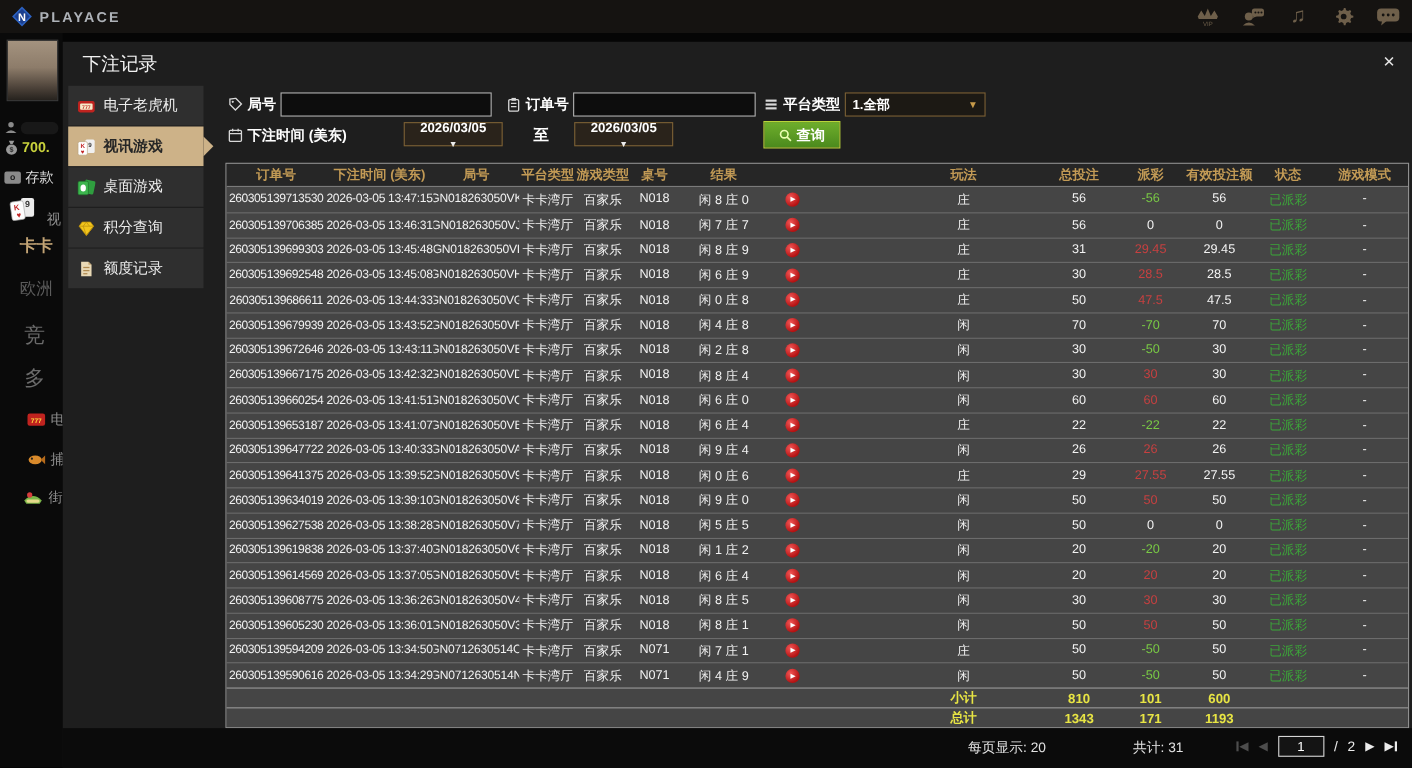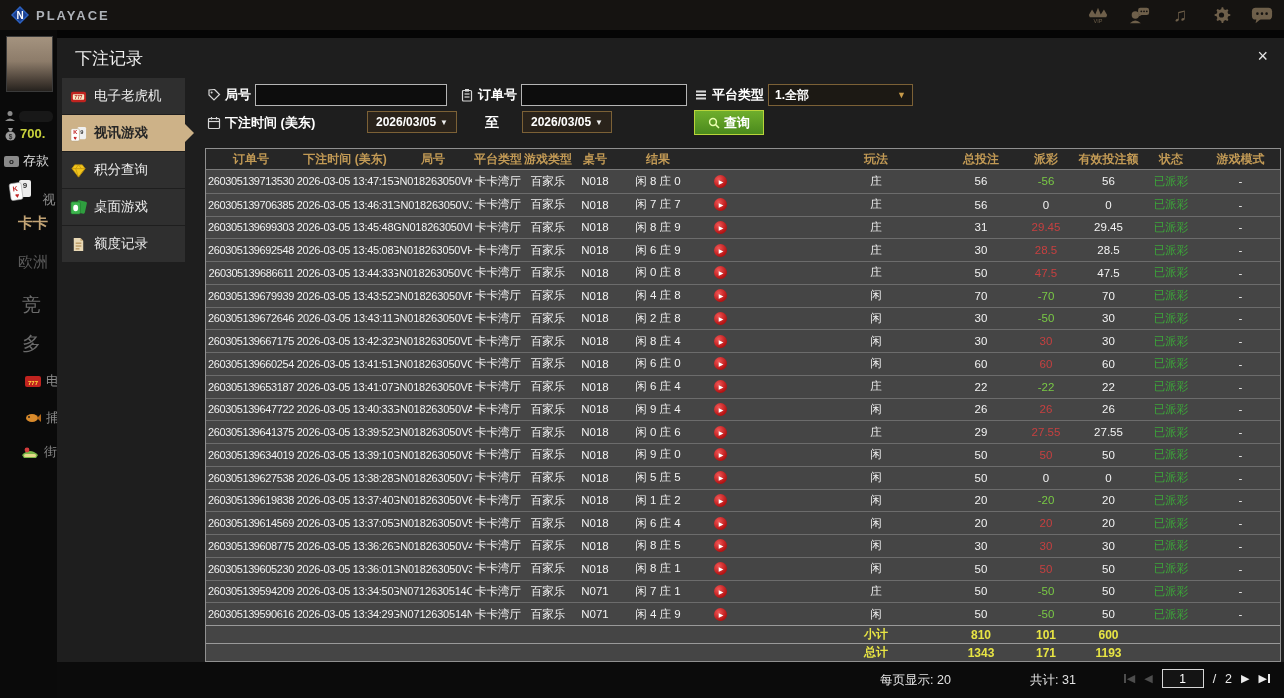--- a/index.html
+++ b/index.html
@@ -49,21 +49,21 @@
   .tab svg{flex:0 0 auto;}
 
   
   .fgroup{position:absolute;display:flex;align-items:center;gap:4px;font-size:13px;font-weight:bold;color:#fff;}
   .f-ic{display:inline-flex;width:14px;height:14px;}
   .tinput{background:#0d0d0d;border:1px solid #b5b5b5;height:22px;color:#eee;font-size:12px;padding:0 4px;outline:none;}
   .dd{display:flex;align-items:center;justify-content:space-between;height:22px;background:#1c1914;
       border:1px solid #7c6136;color:#fff;font-size:12px;padding:0 6px;cursor:pointer;}
   .dd .caret{font-size:9px;color:#c89b4a;}
   .datebtn{display:flex;align-items:center;justify-content:center;gap:4px;height:22px;background:#2a231b;
-      border:1px solid #7c6136;color:#fff;font-size:12px;font-weight:bold;cursor:pointer;}
+      border:1px solid #7c6136;color:#fff;font-size:12px;font-weight:bold;cursor:pointer;flex-direction:column;}
   .datebtn .caret{font-size:8px;color:#eee;}
   .tolbl{font-size:14px;font-weight:bold;color:#fff;}
   .querybtn{display:flex;align-items:center;justify-content:center;gap:4px;height:25px;
       background:linear-gradient(180deg,#6fae2c,#4b8a1d);border:1px solid #b9d43a;color:#fff;
       font-size:13px;font-weight:bold;cursor:pointer;}
 
   
   .btable{position:absolute;left:148px;top:110px;width:1076px;border:1px solid #909090;background:#454545;}
   .thead{display:flex;height:21px;background:#262626;border-bottom:1px solid #7a7a7a;
          color:#c29a55;font-weight:bold;font-size:12px;}
@@ -229,32 +229,32 @@
           <rect x="8" y="2" width="9" height="13" rx="1.5" fill="#f0f0f0"></rect>
           <text x="12.5" y="9" font-size="6" font-weight="bold" fill="#333" text-anchor="middle">9</text>
           <rect x="1" y="4" width="9" height="13" rx="1.5" fill="#fff" stroke="#b6a27e" stroke-width="0.6"></rect>
           <text x="5.5" y="10" font-size="6" font-weight="bold" fill="#c22525" text-anchor="middle">K</text>
           <text x="5.5" y="15.5" font-size="6" fill="#c22525" text-anchor="middle">♥</text>
         </svg>
         <span>视讯游戏</span>
       </div>
       <div class="tab">
         <svg width="17" height="17" viewBox="0 0 18 18">
-          <polygon points="9,16 2,7 5,3 13,3 16,7" fill="#f2c51c" stroke="#bb8f0c" stroke-width="0.7"></polygon>
-          <polyline points="2,7 16,7 9,16 6,7 9,3 12,7" fill="none" stroke="#bb8f0c" stroke-width="0.7"></polyline>
-        </svg>
-        <span>积分查询</span>
-      </div>
-      <div class="tab">
-        <svg width="17" height="17" viewBox="0 0 18 18">
           <rect x="7" y="2" width="10" height="13" rx="1.5" fill="#2f9e3f" transform="rotate(12 12 8)"></rect>
           <rect x="1" y="3" width="10" height="13" rx="1.5" fill="#3db54e" stroke="#1d7029" stroke-width="0.6"></rect>
           <ellipse cx="6" cy="9.5" rx="2.6" ry="3.4" fill="#fff"></ellipse>
         </svg>
         <span>桌面游戏</span>
+      </div>
+      <div class="tab">
+        <svg width="17" height="17" viewBox="0 0 18 18">
+          <polygon points="9,16 2,7 5,3 13,3 16,7" fill="#f2c51c" stroke="#bb8f0c" stroke-width="0.7"></polygon>
+          <polyline points="2,7 16,7 9,16 6,7 9,3 12,7" fill="none" stroke="#bb8f0c" stroke-width="0.7"></polyline>
+        </svg>
+        <span>积分查询</span>
       </div>
       <div class="tab">
         <svg width="17" height="17" viewBox="0 0 18 18">
           <path d="M4 2 L11 2 L14 5 L14 16 L4 16 Z" fill="#e9d9b6"></path>
           <path d="M11 2 L11 5 L14 5 Z" fill="#c2a36e"></path>
           <rect x="6" y="7" width="6" height="1.2" fill="#b08a50"></rect>
           <rect x="6" y="10" width="6" height="1.2" fill="#b08a50"></rect>
           <rect x="6" y="13" width="4" height="1.2" fill="#b08a50"></rect>
         </svg>
         <span>额度记录</span>
@@ -285,21 +285,21 @@
     </div>
     <div class="fgroup" style="left:637px;top:46px;">
       <span class="f-ic">
         <svg width="14" height="14" viewBox="0 0 14 14" fill="#d8d8d8">
           <rect x="2" y="2.5" width="10" height="2"></rect>
             <rect x="2" y="6" width="10" height="2"></rect>
             <rect x="2" y="9.5" width="10" height="2"></rect>
         </svg>
       </span>
       <span>平台类型</span>
-      <div class="dd" style="width:145px;">
+      <div class="dd" style="width:128px;">
         <span>1.全部</span>
         <span class="caret">▼</span>
       </div>
     </div>
 
     <div class="fgroup" style="left:150px;top:76px;">
       <span class="f-ic">
         <svg width="14" height="14" viewBox="0 0 14 14" fill="none" stroke="#d8d8d8" stroke-width="1.2">
           <rect x="1.5" y="2.5" width="11" height="10" rx="1"></rect>
           <line x1="1.5" y1="5.5" x2="12.5" y2="5.5"></line>

